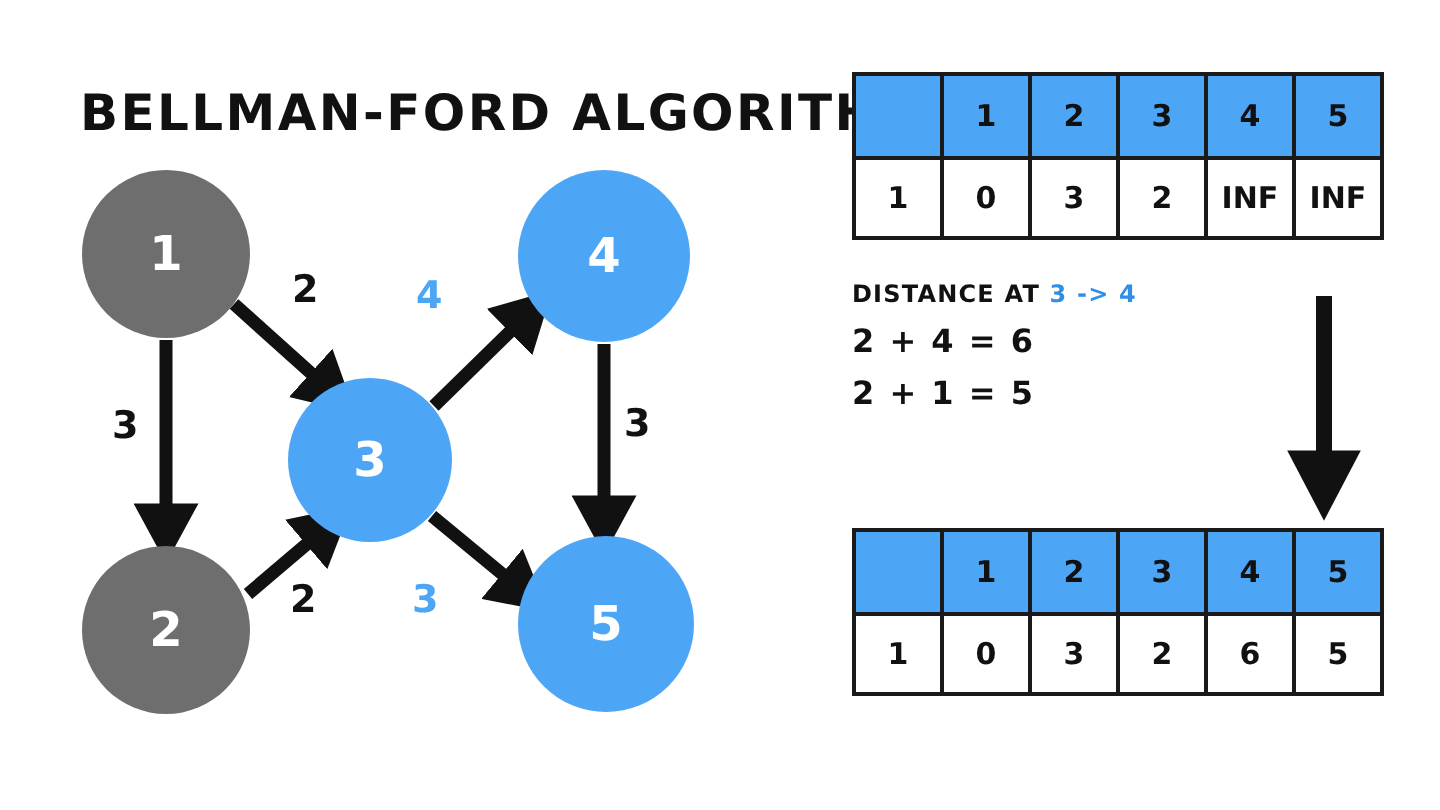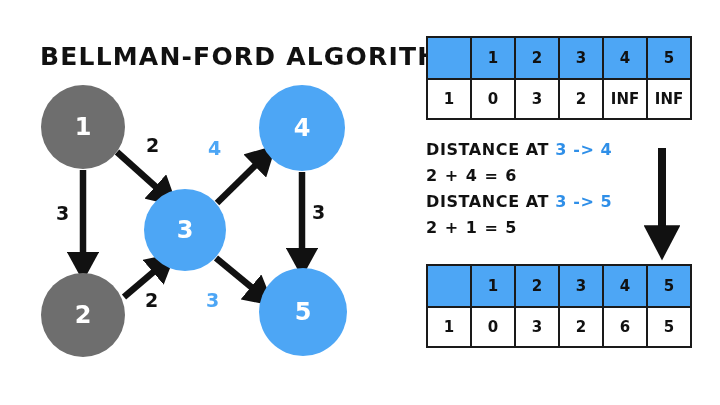--- a/index.html
+++ b/index.html
@@ -99,21 +99,21 @@
   
   .calc-block {
     position: absolute;
     left: 426px;
     top: 140px;
     width: 230px;
   }
   .calc-line {
     font-family: "DejaVu Sans", sans-serif;
     font-weight: bold;
-    font-size: 16px;
+    font-size: 12px;
     color: #111111;
     letter-spacing: 0.6px;
     margin-bottom: 7px;
     white-space: nowrap;
   }
   .calc-line .accent { color: #2f8fe8; }
   .calc-line.eq {
     font-size: 16px;
     letter-spacing: 1px;
   }
@@ -197,23 +197,20 @@
     <td class="body">INF</td>
   </tr>
 </tbody>
   </table>
 
 <div class="calc-block">
   <div class="calc-line">
     <span>DISTANCE AT </span><span class="accent">3</span><span class="accent"> -&gt; </span><span class="accent">4</span>
   </div>
   <div class="calc-line eq">2 + 4 = 6</div>
-  <div class="calc-line">
-    <span>DISTANCE AT </span><span class="accent">3</span><span class="accent"> -&gt; </span><span class="accent">5</span>
-  </div>
   <div class="calc-line eq">2 + 1 = 5</div>
 </div>
 
 <table class="dist-table" id="table-bottom">
   <tbody>
       <tr>
     <td class="corner"></td>
     <td class="head">1</td>
     <td class="head">2</td>
     <td class="head">3</td>

